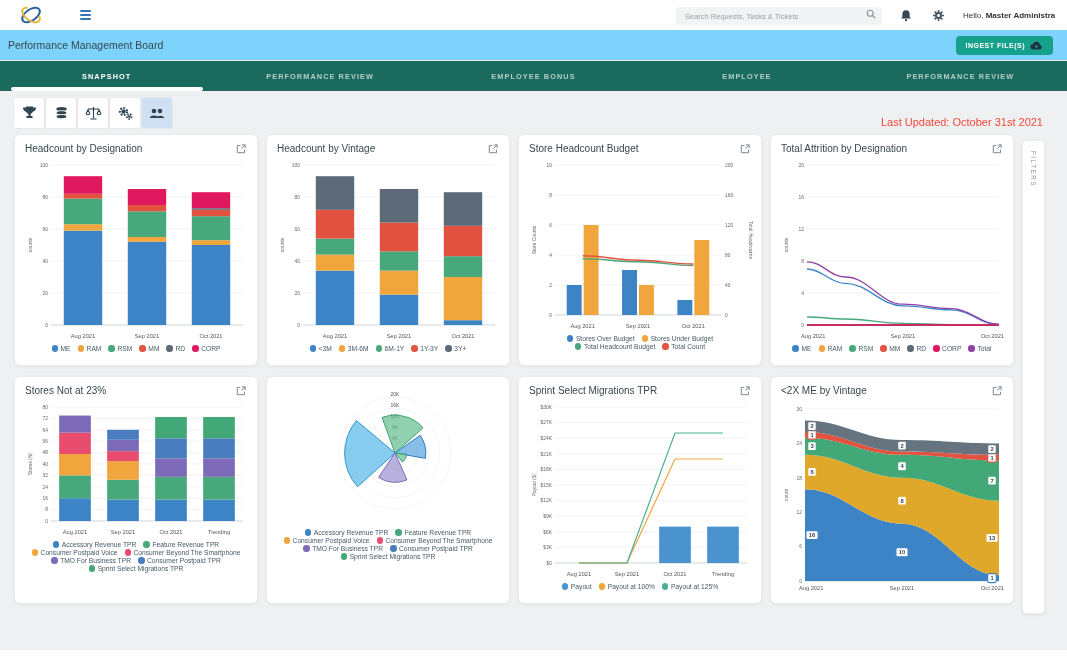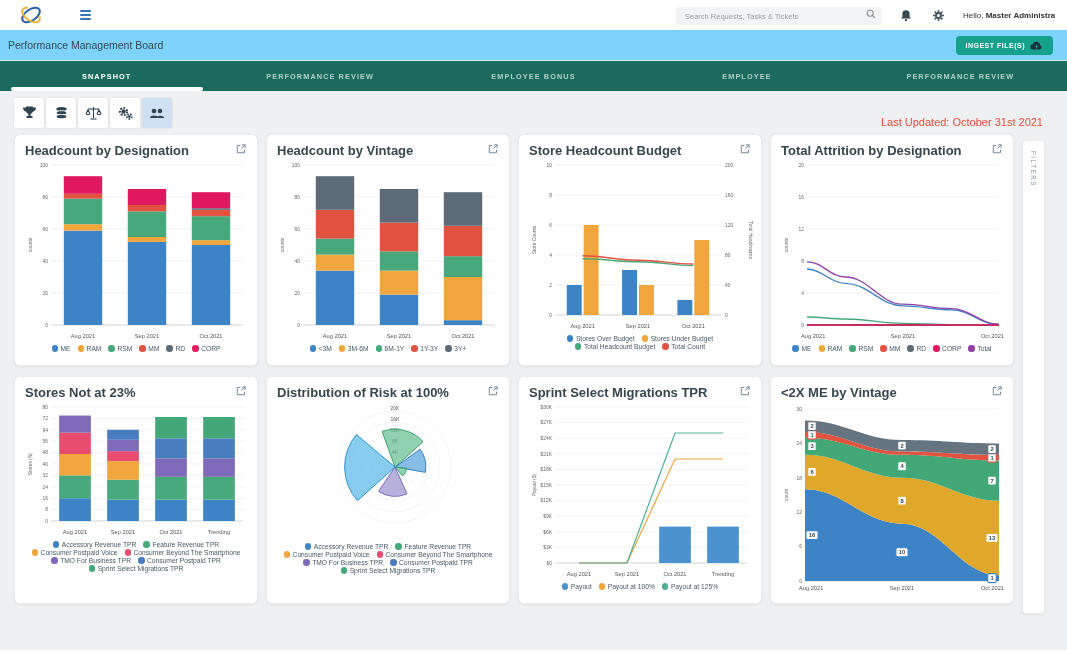--- a/index.html
+++ b/index.html
@@ -43,21 +43,21 @@
   .content-top{display:flex;align-items:flex-end;justify-content:space-between;margin:7px 24px 6px 14px;}
   .toolbar{display:flex;gap:2px;}
   .toolbtn{width:30px;height:30px;background:#fff;border:none;border-radius:2px;
     box-shadow:0 0 2px rgba(0,0,0,.12);display:flex;align-items:center;justify-content:center;cursor:pointer;}
   .toolbtn.active{background:#cfe0f2;}
   .last-updated{font-size:11px;color:#f4483a;}
   .cards{display:grid;grid-template-columns:repeat(4,244px);grid-template-rows:232px 228px;gap:10px 8px;padding-left:14px;}
   .card{background:#fff;border:1px solid #ececec;border-radius:6px;box-shadow:0 1px 3px rgba(0,0,0,.06);
     padding:8px 10px;box-sizing:border-box;overflow:hidden;}
   .card-head{display:flex;justify-content:space-between;align-items:flex-start;height:14px;}
-  .card-title{font-size:13px;font-weight:bold;color:#37474f;}
+  .card-title{font-size:10px;font-weight:normal;color:#37474f;}
   .expand{cursor:pointer;line-height:0;padding:1px;}
   svg.chart{display:block;width:224px;}
   svg text{font-family:"Liberation Sans",sans-serif;}
   .legend{display:flex;flex-wrap:wrap;justify-content:center;gap:1px 7px;font-size:6.7px;color:#455a64;}
   .legend .li{display:flex;align-items:center;gap:2.5px;cursor:pointer;white-space:nowrap;}
   .legend .dot{width:6.5px;height:6.5px;border-radius:50%;display:inline-block;}
   
   .filters-tab{position:absolute;top:140px;right:22px;width:21px;height:472px;background:#fff;
     border:1px solid #ececec;border-radius:4px;box-shadow:0 1px 3px rgba(0,0,0,.07);cursor:pointer;}
   .filters-tab span{writing-mode:vertical-rl;font-size:6.3px;letter-spacing:1.5px;color:#8a949c;
@@ -525,26 +525,20 @@
           <span>Consumer Postpaid TPR</span>
         </span>
         <span class="li">
           <span class="dot" style="background: rgb(67, 168, 119);"></span>
           <span>Sprint Select Migrations TPR</span>
         </span>
       </div>
   </div>
 
   <div class="card">
-    <div class="card-head">
-      <span class="card-title">Distribution of Risk at 100%</span>
-      <span class="expand"><svg width="10" height="10" viewBox="0 0 11 11">
-            <path d="M4.3 1.6H1.4v8h8V6.7M6.4 4.6 10 1M6.8 1H10v3.2" fill="none" stroke="#7b8a97" stroke-width="1.1" stroke-linecap="round"></path>
-          </svg></span>
-    </div>
     <svg class="chart" viewBox="0 0 224 144" height="144">
         <circle cx="118" cy="68" r="11.200000000000001" fill="none" stroke="#f1f1f2" stroke-width="0.8"></circle>
         <circle cx="118" cy="68" r="22.400000000000002" fill="none" stroke="#f1f1f2" stroke-width="0.8"></circle>
         <circle cx="118" cy="68" r="33.6" fill="none" stroke="#f1f1f2" stroke-width="0.8"></circle>
         <circle cx="118" cy="68" r="44.800000000000004" fill="none" stroke="#f1f1f2" stroke-width="0.8"></circle>
         <circle cx="118" cy="68" r="56" fill="none" stroke="#f1f1f2" stroke-width="0.8"></circle>
         <text x="118" y="10.5" fill="#555" font-size="5" text-anchor="middle">20K</text>
         <text x="118" y="21.699999999999996" fill="#555" font-size="5" text-anchor="middle">16K</text>
         <text x="118" y="32.9" fill="#555" font-size="5" text-anchor="middle">12K</text>
         <text x="118" y="44.099999999999994" fill="#555" font-size="5" text-anchor="middle">8K</text>

